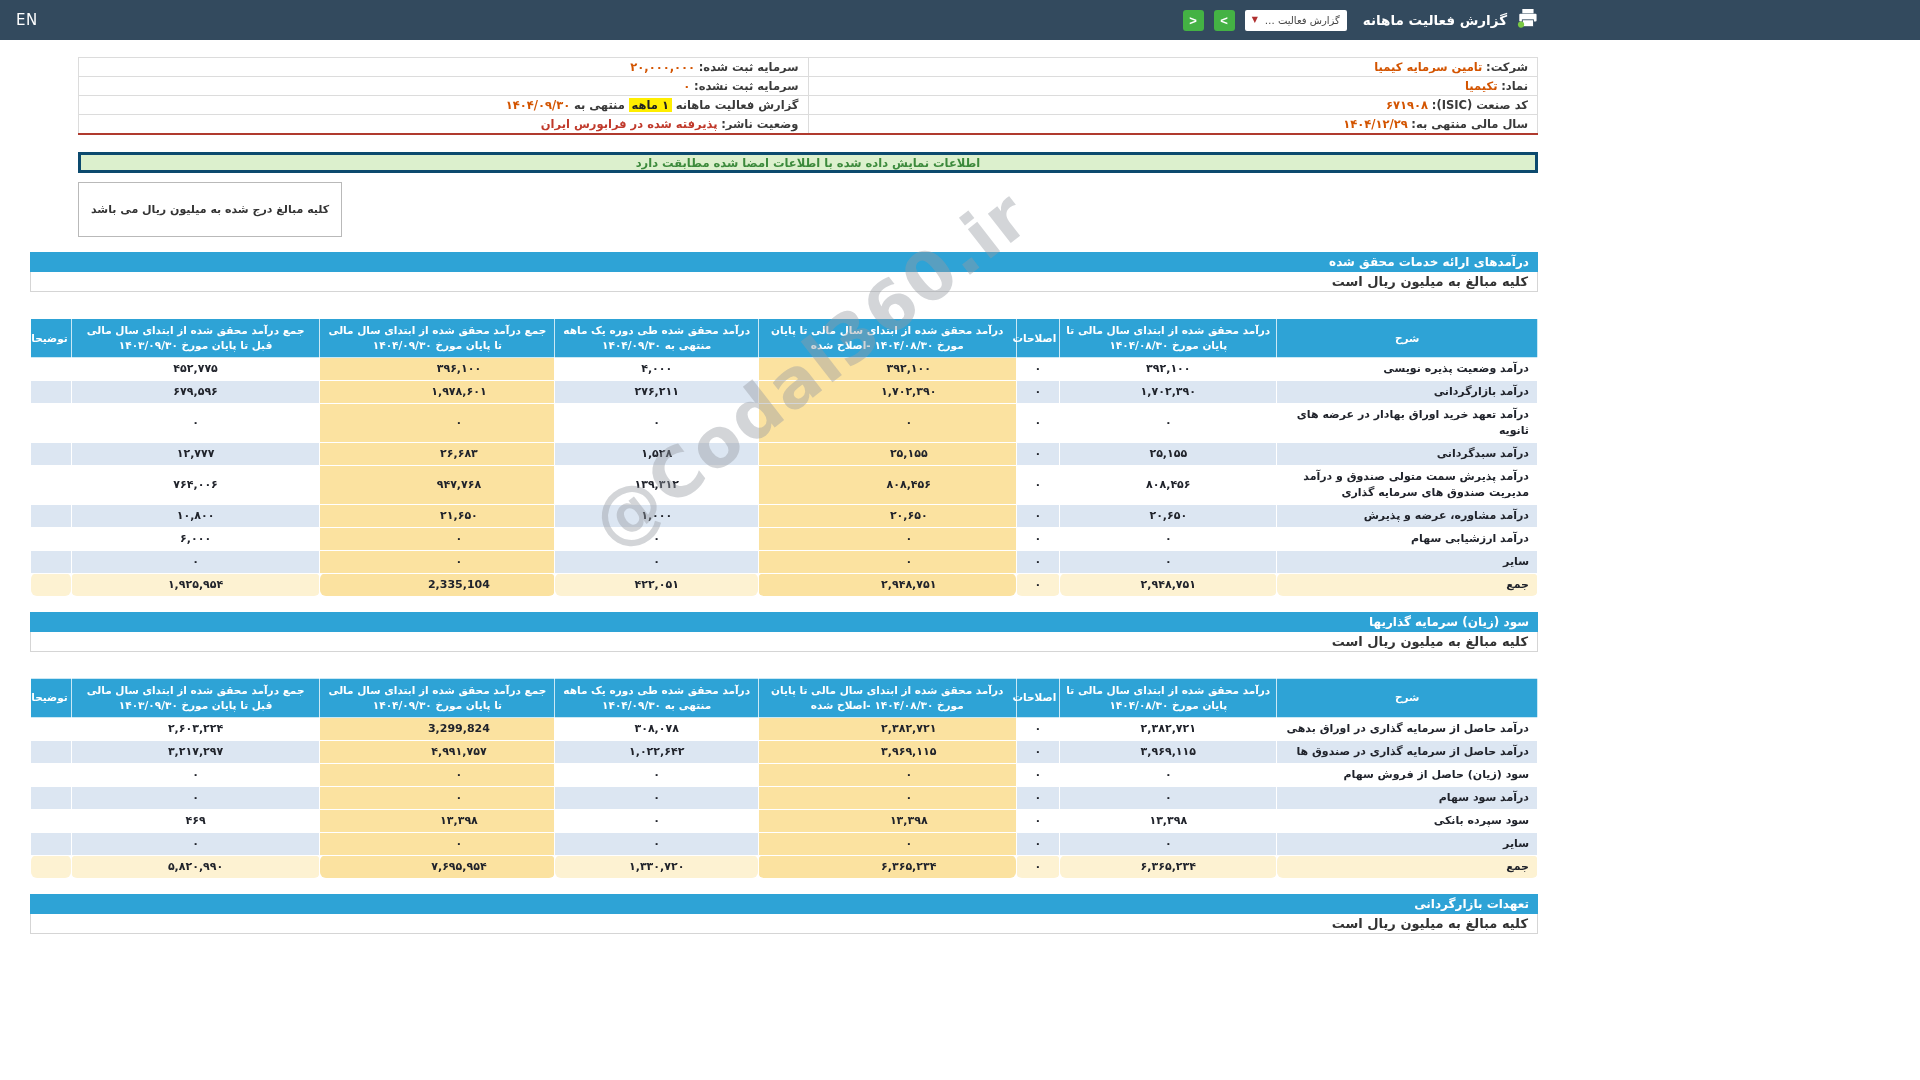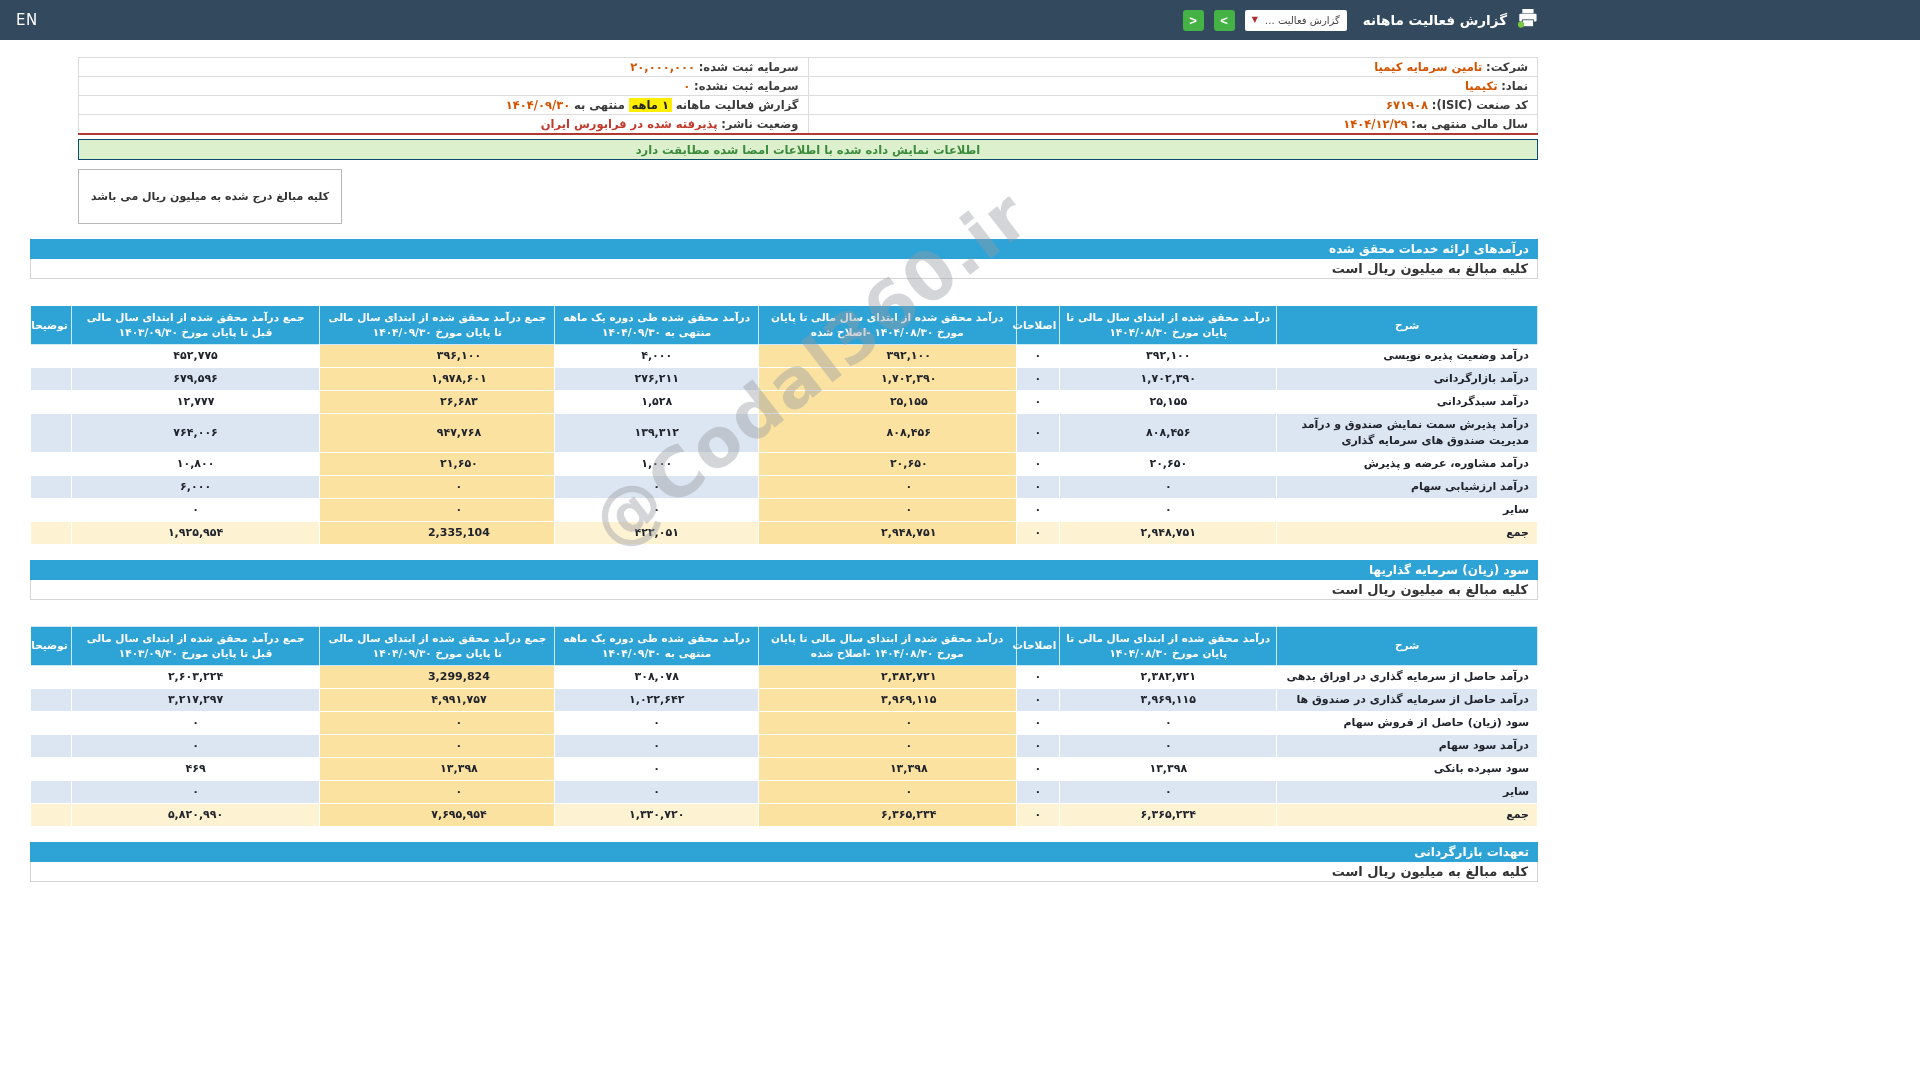--- a/index.html
+++ b/index.html
@@ -27,39 +27,39 @@
   
   .info-table { width: 100%; border-collapse: collapse; border: 1px solid #d9d9d9; border-bottom: 2px solid #b03a2e; background: #fff; }
   .info-table td { border: 1px solid #dcdcdc; padding: 2px 9px; height: 19px; font-size: 11.5px; white-space: nowrap; }
   .info-table td:first-child { width: 50%; }
   .info-table .lbl { font-weight: bold; color: #3a3a3a; }
   .info-table .val { font-weight: bold; color: #d35400; }
   .info-table .val-red { color: #c0392b; }
   .info-table .hl-chip { background: #ffee00; color: #222; font-weight: bold; padding: 0 3px; }
 
   
-  .banner { margin-top: 4px; background: #dcf0cd; border: 1px solid #0c4a6e; height: 21px; display: flex; align-items: center; justify-content: center; gap: 7px; font-weight: bold; font-size: 11.5px; color: #3c8a3c; }
+  .banner { margin-top: 17px; background: #dcf0cd; border: 3px solid #0c4a6e; height: 21px; display: flex; align-items: center; justify-content: center; gap: 7px; font-weight: bold; font-size: 11.5px; color: #3c8a3c; }
 
   
   .note-wrap { margin-top: 9px; text-align: left; }
   .note-box { display: inline-block; border: 1px solid #b9b9b9; padding: 20px 12px; font-size: 11px; font-weight: bold; color: #333; background: #fff; }
 
   
   .section-first { margin-top: 54px; }
   .section { margin-top: 15px; }
   .section-bar { background: #2ea3d6; color: #fff; font-weight: bold; font-size: 12px; padding: 3px 9px; }
   .section-sub { background: #fff; border: 1px solid #d5d5d5; border-top: none; font-weight: bold; font-size: 13px; color: #333; padding: 2px 9px; }
 
   
   .data-table { width: 100%; border-collapse: collapse; margin-top: 26px; margin-bottom: 12px; border: 1px solid #d8d8d8; table-layout: fixed; }
   .data-table th { background: #2ea3d6; color: #fff; font-weight: bold; font-size: 10.5px; line-height: 1.45; padding: 4px 3px; border: 1px solid rgba(255,255,255,.75); text-align: center; vertical-align: middle; }
   .data-table td { padding: 3px 5px; border: 1px solid #fff; font-size: 11px; font-weight: bold; color: #20232b; text-align: center; vertical-align: middle; background: #fff; line-height: 1.45; }
   .data-table td.label-cell { text-align: right; padding-right: 8px; }
   .data-table tbody tr:nth-child(even) td { background: #dce6f2; }
-  .data-table tbody tr.total-row td { background: #fdf2d2; }
+  .data-table tbody tr.total-row td { background: #fdf2d2; border-radius: 6px; }
   .data-table tbody td.hl { background: #fbe2a0 !important; padding-left: 48px; }
 
   
   .watermark { position: absolute; left: 545px; top: 330px; transform: rotate(-38deg); transform-origin: center; font-size: 68px; font-weight: bold; color: rgba(150,155,162,.42); letter-spacing: 2px; direction: ltr; pointer-events: none; z-index: 50; white-space: nowrap; }
 </style>
 </head>
 <body>
 
 <div class="topbar">
   <div class="topbar-inner">
@@ -187,31 +187,41 @@
             <td class="label-cell">درآمد بازارگردانی</td>
             <td>۱,۷۰۲,۳۹۰</td>
             <td>۰</td>
             <td class="hl">۱,۷۰۲,۳۹۰</td>
             <td>۲۷۶,۲۱۱</td>
             <td class="hl">۱,۹۷۸,۶۰۱</td>
             <td>۶۷۹,۵۹۶</td>
             <td class="notes-cell"></td>
           </tr>
           <tr>
+            <td class="label-cell">درآمد تعهد خرید اوراق بهادار در عرضه های ثانویه</td>
+            <td>۰</td>
+            <td>۰</td>
+            <td class="hl">۰</td>
+            <td>۰</td>
+            <td class="hl">۰</td>
+            <td>۰</td>
+            <td class="notes-cell"></td>
+          </tr>
+          <tr>
             <td class="label-cell">درآمد سبدگردانی</td>
             <td>۲۵,۱۵۵</td>
             <td>۰</td>
             <td class="hl">۲۵,۱۵۵</td>
             <td>۱,۵۲۸</td>
             <td class="hl">۲۶,۶۸۳</td>
             <td>۱۲,۷۷۷</td>
             <td class="notes-cell"></td>
           </tr>
           <tr>
-            <td class="label-cell">درآمد پذیرش سمت نمایش صندوق و درآمد مدیریت صندوق های سرمایه گذاری</td>
+            <td class="label-cell">درآمد پذیرش سمت متولی صندوق و درآمد مدیریت صندوق های سرمایه گذاری</td>
             <td>۸۰۸,۴۵۶</td>
             <td>۰</td>
             <td class="hl">۸۰۸,۴۵۶</td>
             <td>۱۳۹,۳۱۲</td>
             <td class="hl">۹۴۷,۷۶۸</td>
             <td>۷۶۴,۰۰۶</td>
             <td class="notes-cell"></td>
           </tr>
           <tr>
             <td class="label-cell">درآمد مشاوره، عرضه و پذیرش</td>

